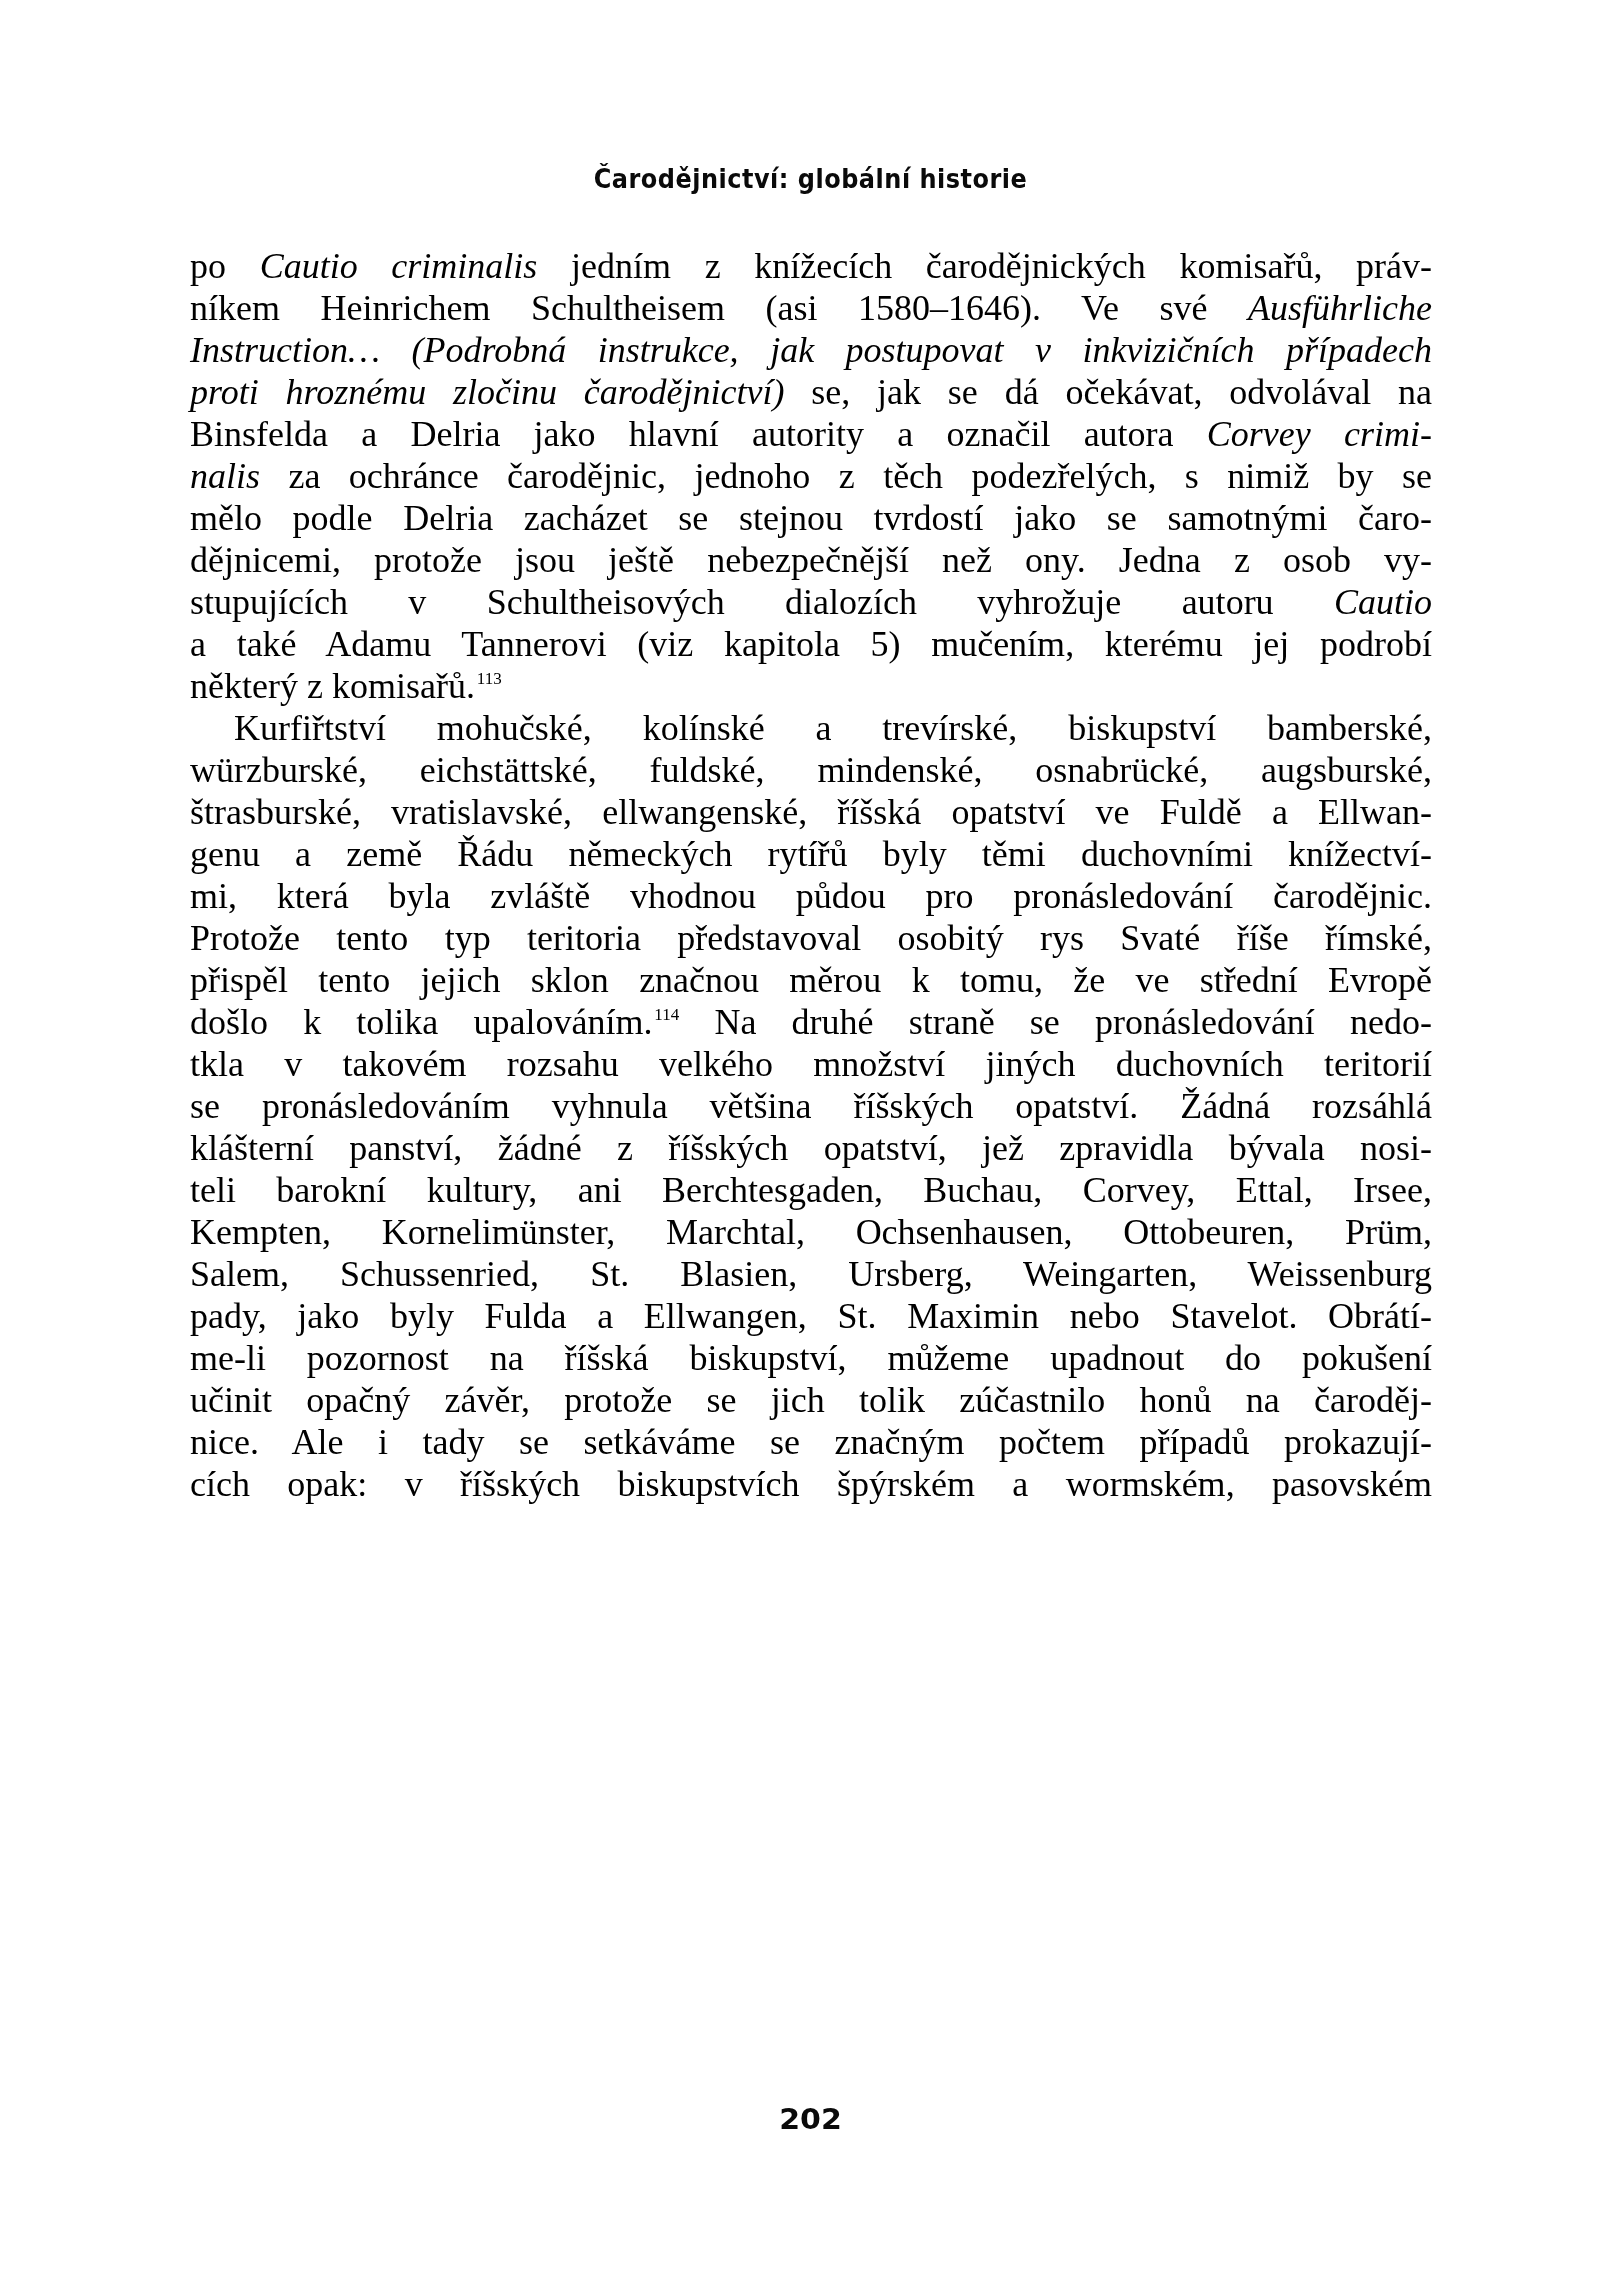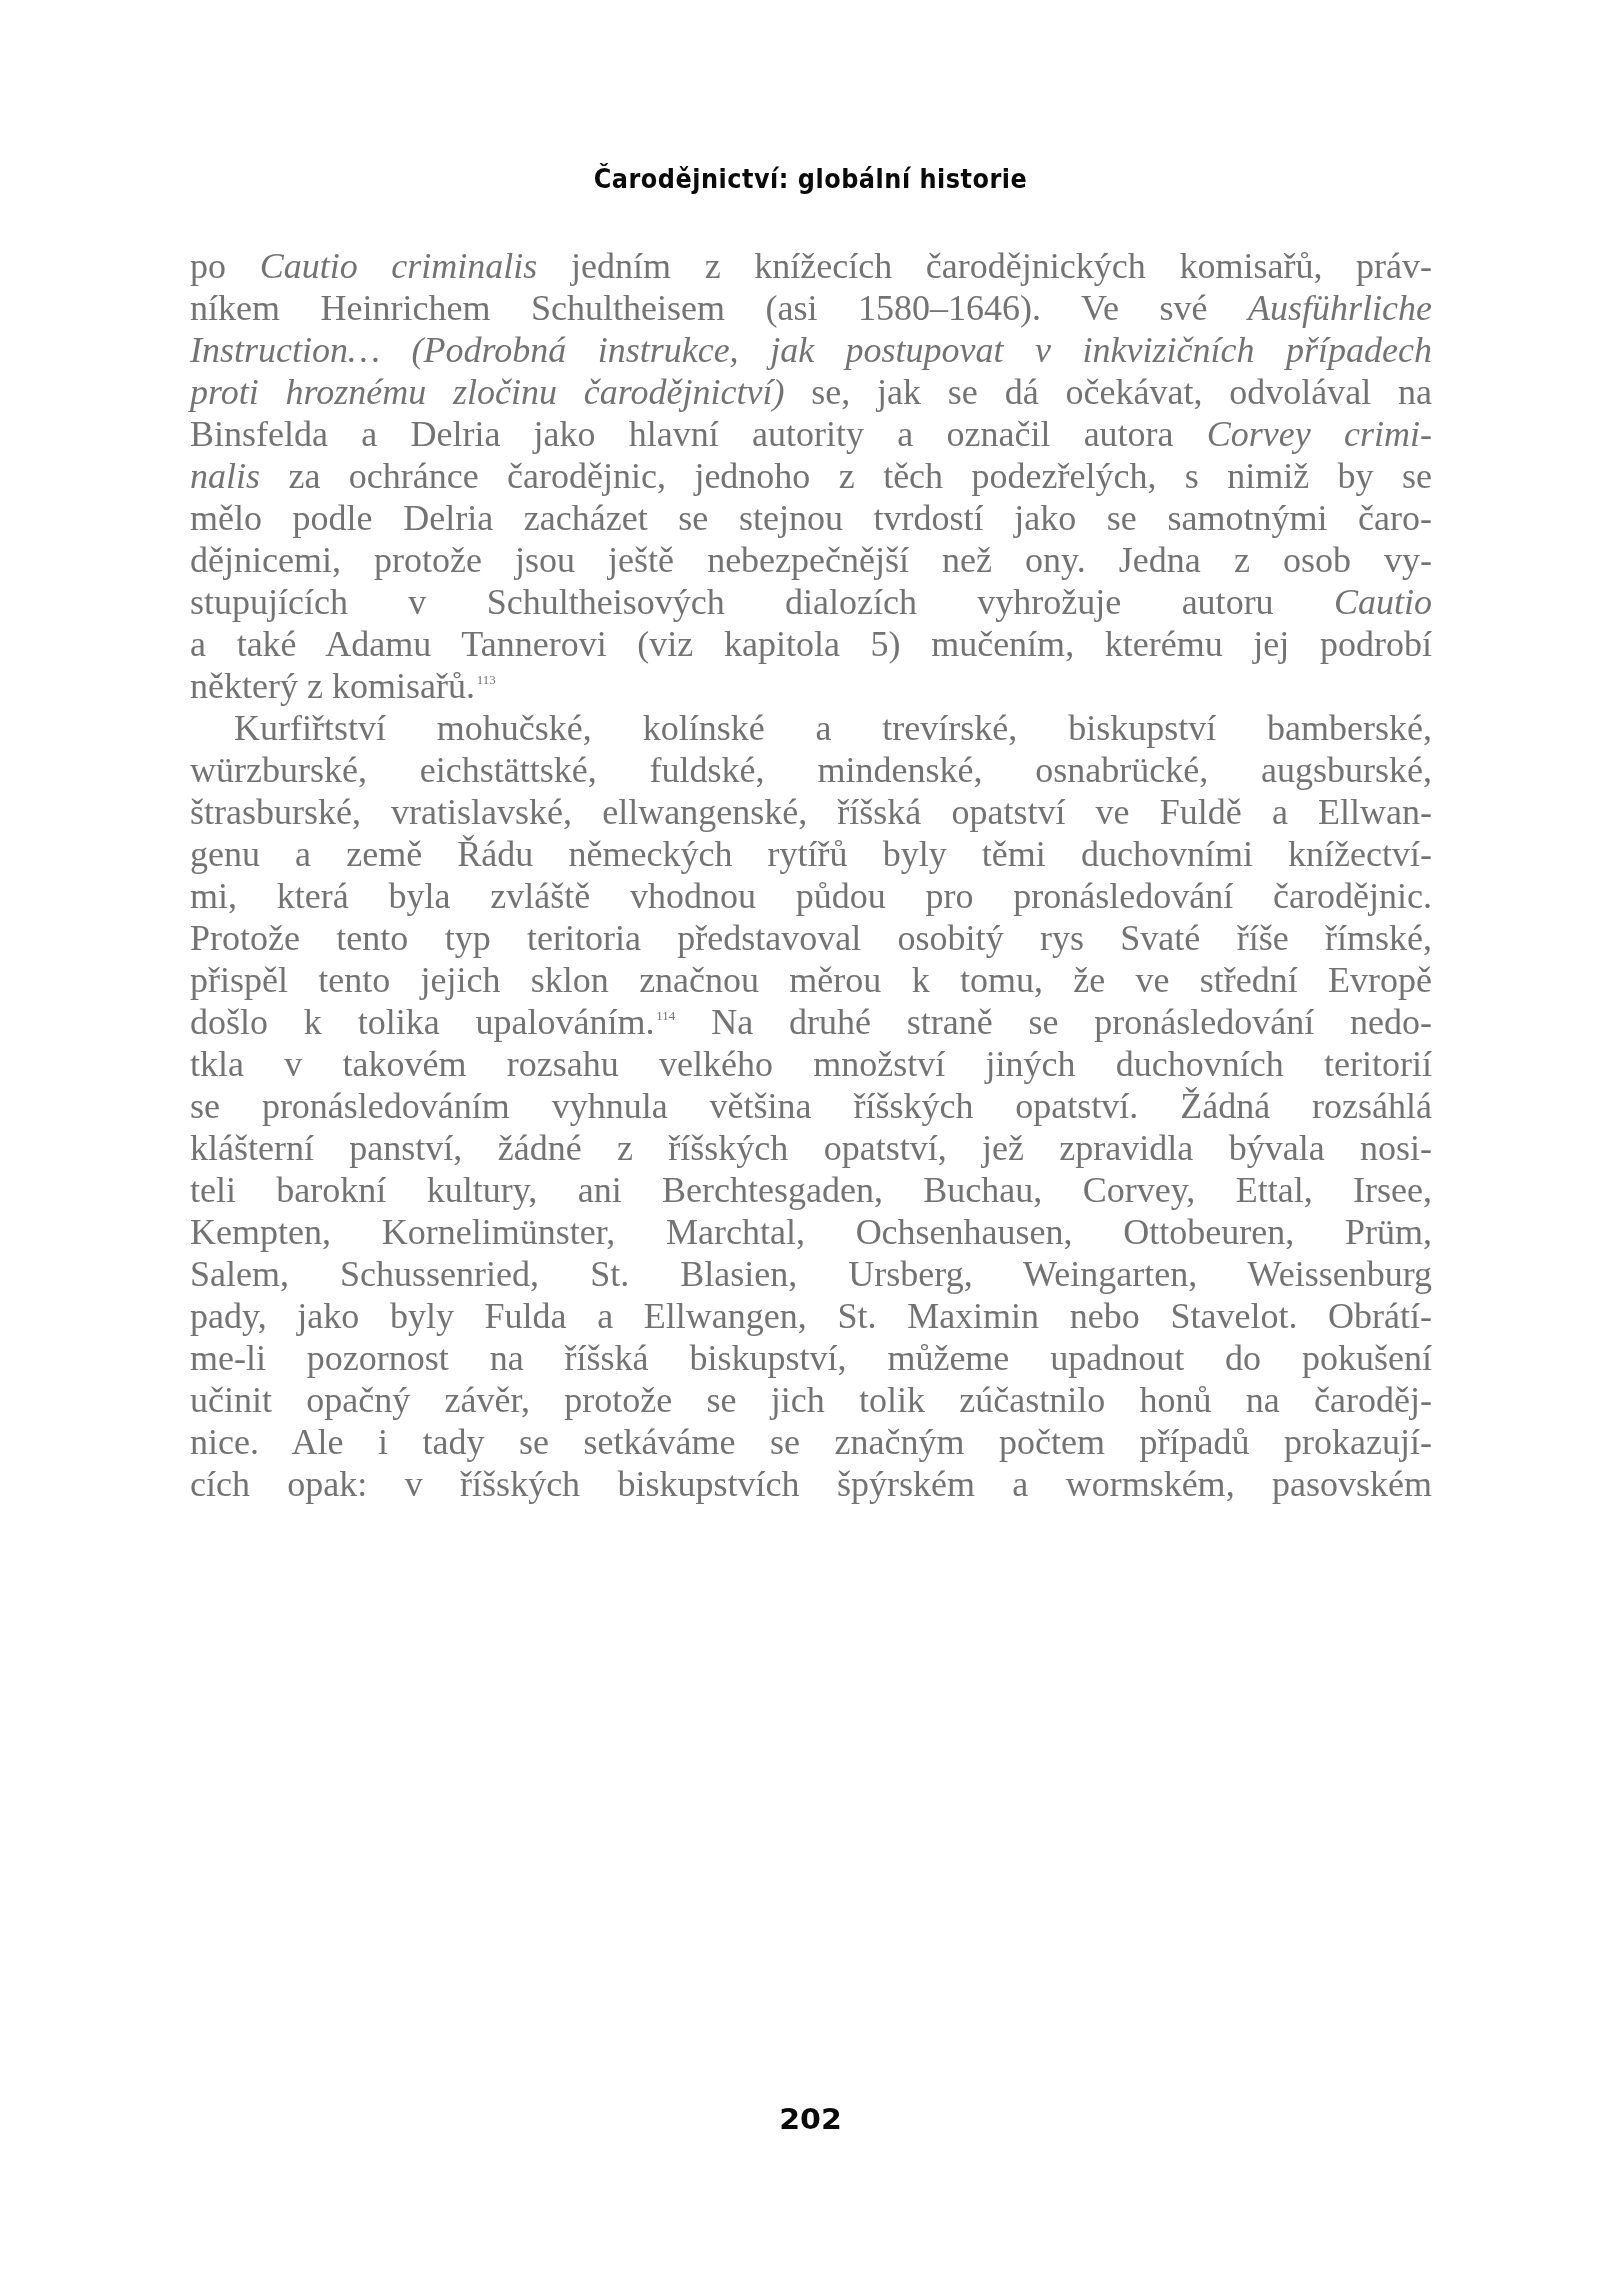--- a/index.html
+++ b/index.html
@@ -28,41 +28,41 @@
       transform: scaleY(1.12);
     }
     .text-block {
       position: absolute;
       top: 245px;
       left: 190px;
       width: 1242px;
       font-family: "Liberation Serif", serif;
       font-size: 36px;
       line-height: 42px;
-      color: #737373;
+      color: #000000;
     }
     .line {
       display: block;
       white-space: nowrap;
       text-align: justify;
       text-align-last: justify;
       height: 42px;
       overflow: visible;
     }
     .line.last {
       text-align-last: left;
     }
     .line.indent {
       padding-left: 44px;
     }
     .seg-italic {
       font-style: italic;
     }
     .footnote-ref {
-      font-size: 13px;
+      font-size: 17px;
       vertical-align: 14.3px;
       line-height: 0;
       margin-left: 1.9px;
     }
     .page-number {
       position: absolute;
       top: 2102px;
       left: 0;
       width: 1621px;
       text-align: center;

